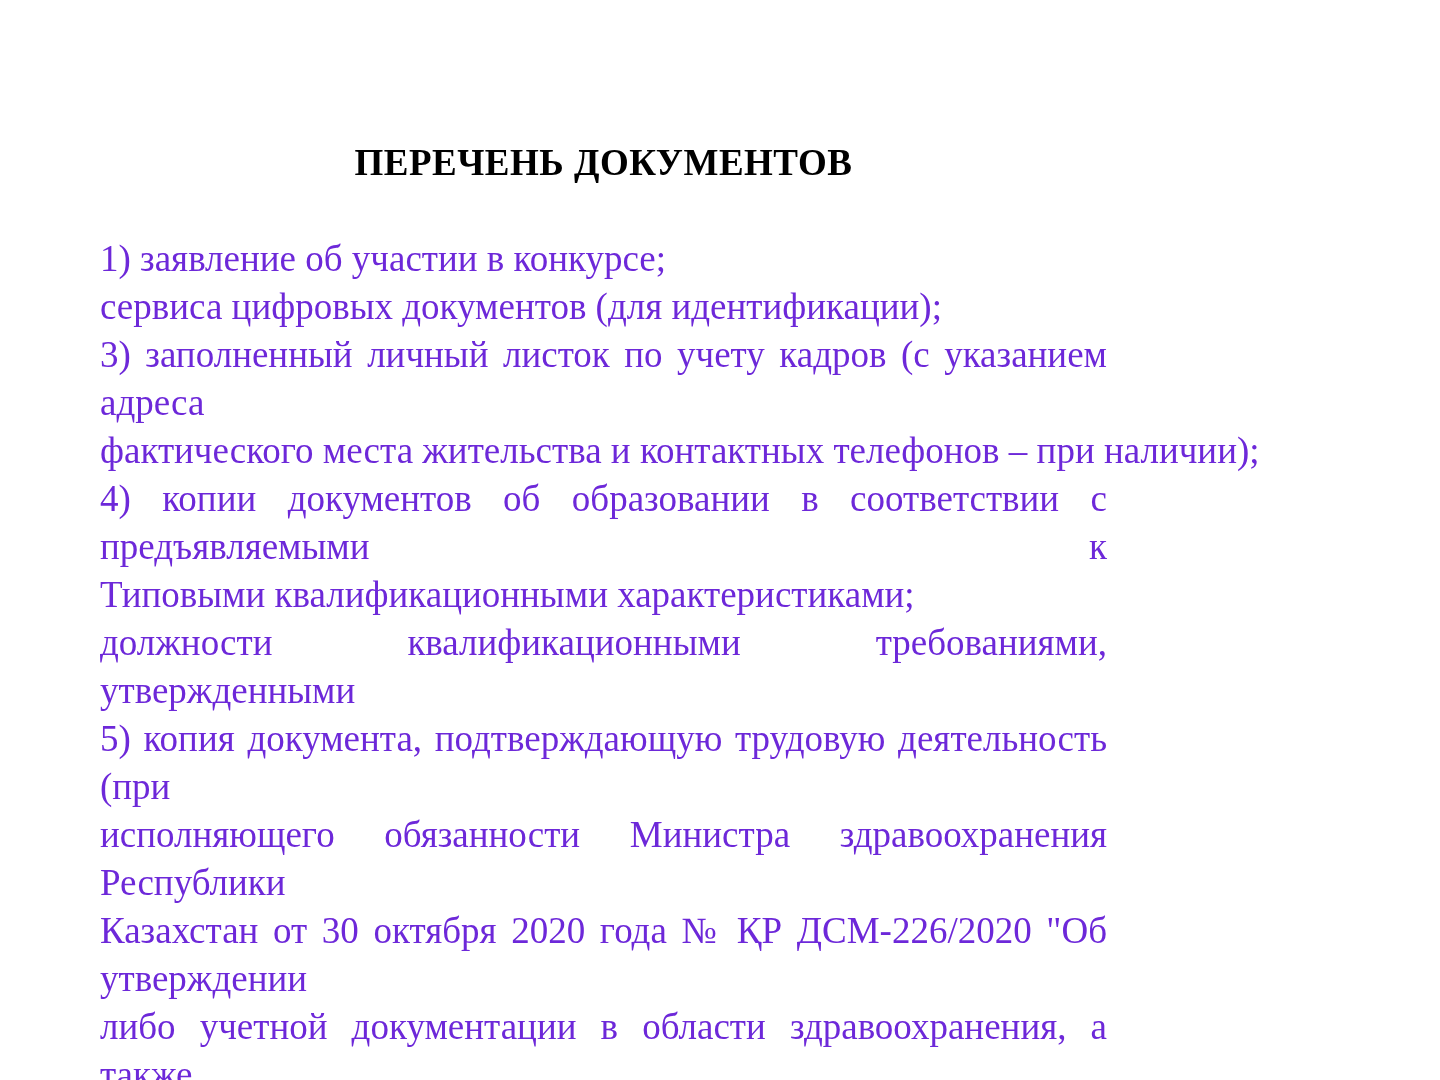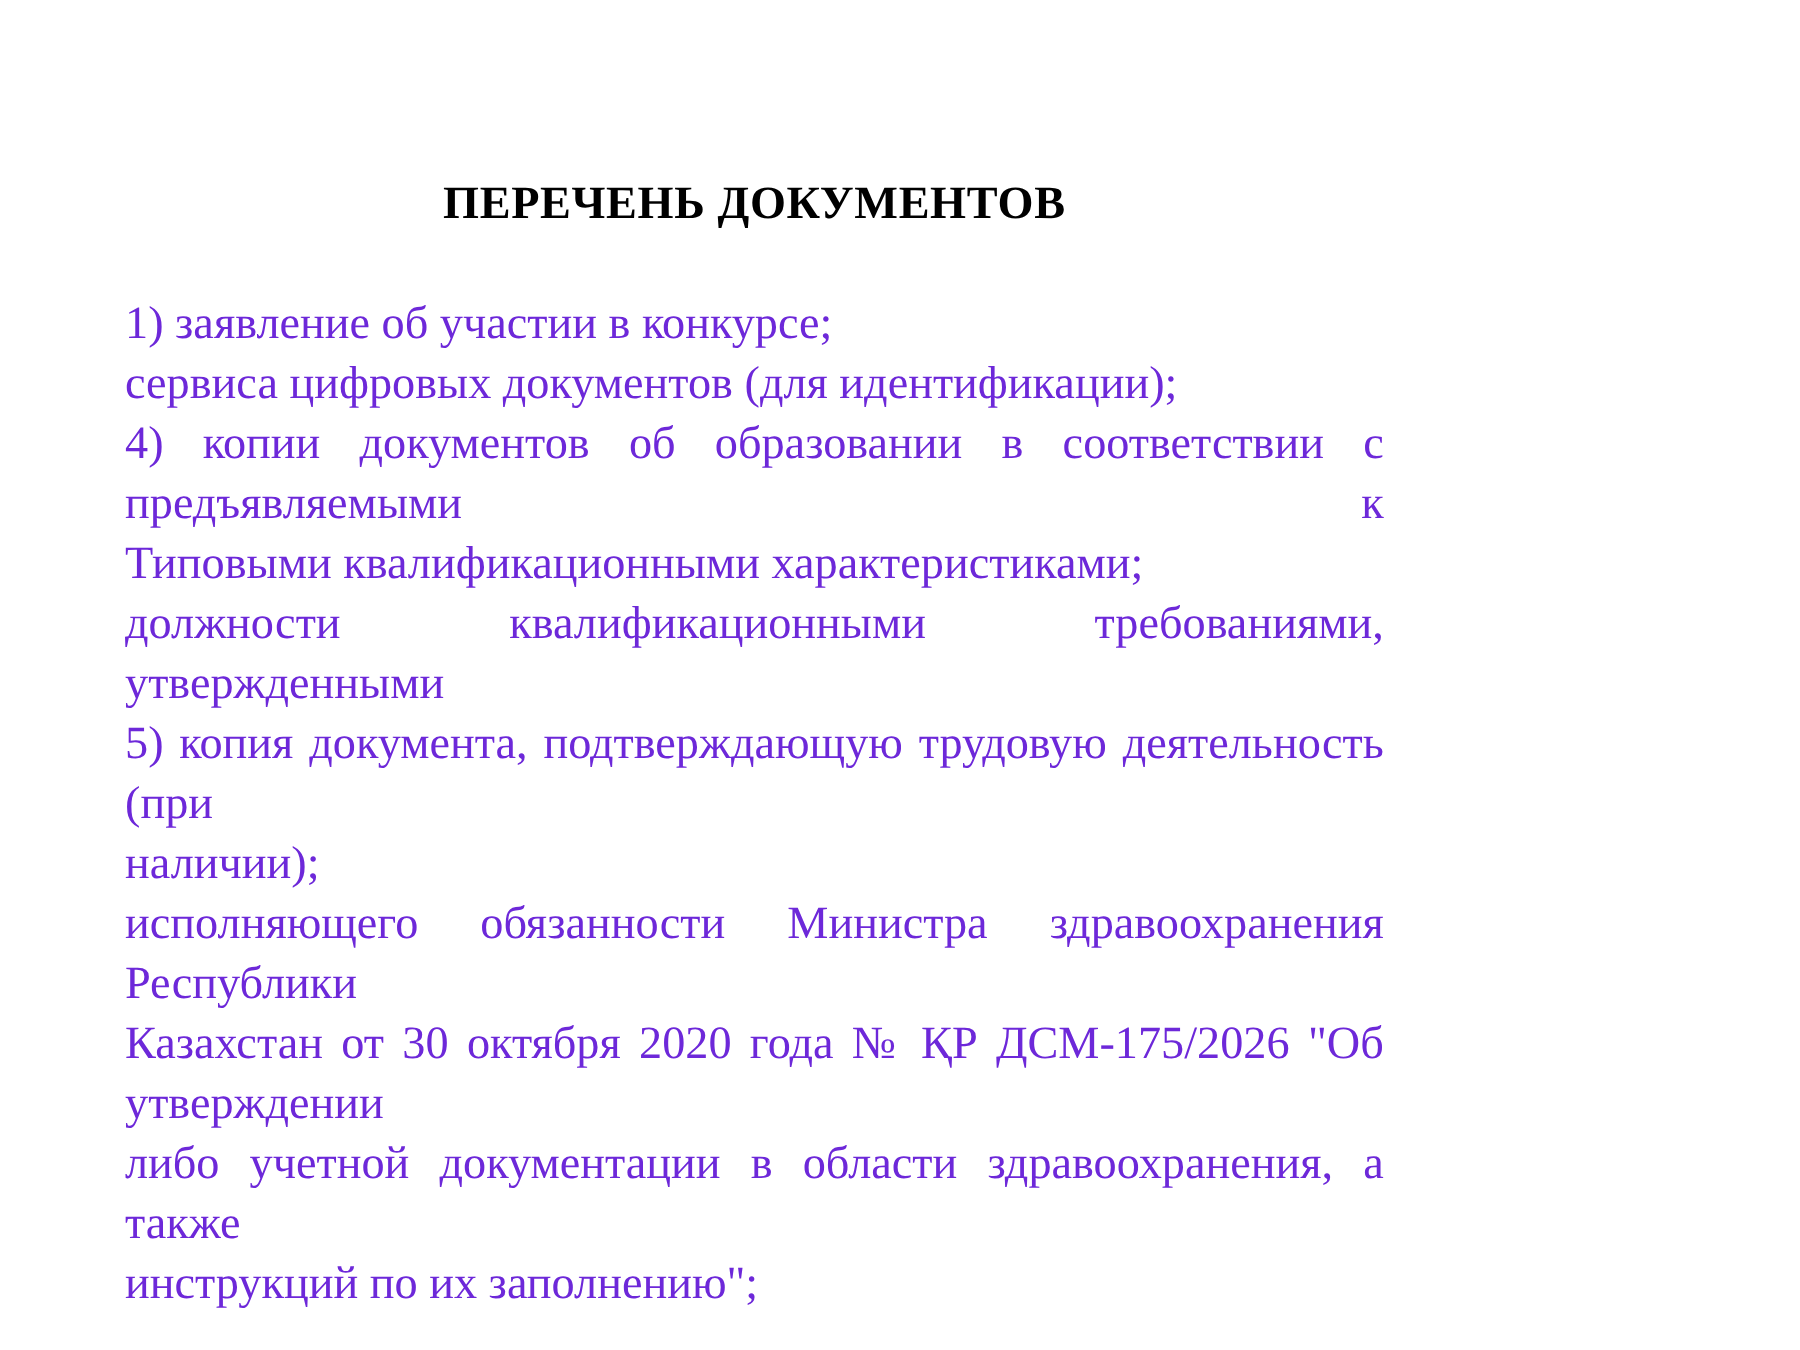--- a/index.html
+++ b/index.html
@@ -55,28 +55,31 @@
   <h1 class="doc-title">ПЕРЕЧЕНЬ ДОКУМЕНТОВ</h1>
   <div class="title-gap"></div>
   <div id="doc-body">
       <div class="paragraph">
         <div class="line last">1) заявление об участии в конкурсе;</div>
       </div>
       <div class="paragraph">
         <div class="line last">сервиса цифровых документов (для идентификации);</div>
       </div>
       <div class="paragraph">
+        <div class="line just">3) заполненный личный листок по учету кадров (с указанием адреса</div>
+        <div class="line last">фактического места жительства и контактных телефонов – при наличии);</div>
+      </div>
+      <div class="paragraph">
         <div class="line just">4) копии документов об образовании в соответствии с предъявляемыми к</div>
         <div class="line last">Типовыми квалификационными характеристиками;</div>
         <div class="line just">должности квалификационными требованиями, утвержденными</div>
       </div>
       <div class="paragraph">
         <div class="line just">5) копия документа, подтверждающую трудовую деятельность (при</div>
-        <div class="line last">наличии);</div>
       </div>
       <div class="paragraph">
         <div class="line just">исполняющего обязанности Министра здравоохранения Республики</div>
-        <div class="line just">Казахстан от 30 октября 2020 года № ҚР ДСМ-175/2026 "Об утверждении</div>
+        <div class="line just">Казахстан от 30 октября 2020 года № ҚР ДСМ-226/2020 "Об утверждении</div>
         <div class="line just">либо учетной документации в области здравоохранения, а также</div>
         <div class="line last">инструкций по их заполнению";</div>
       </div>
     </div>
 </div>
 
 </body></html>

